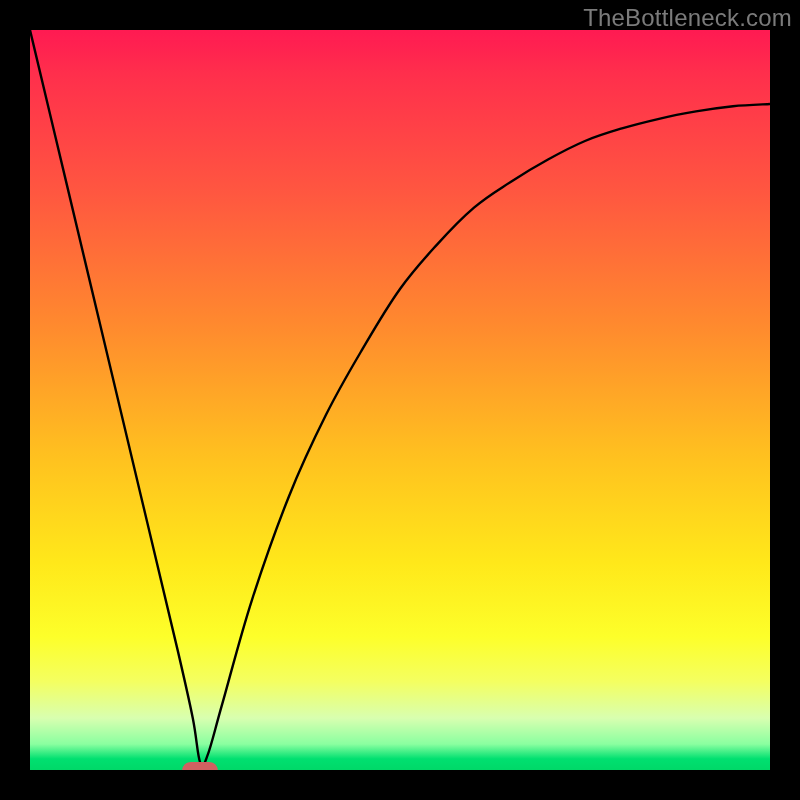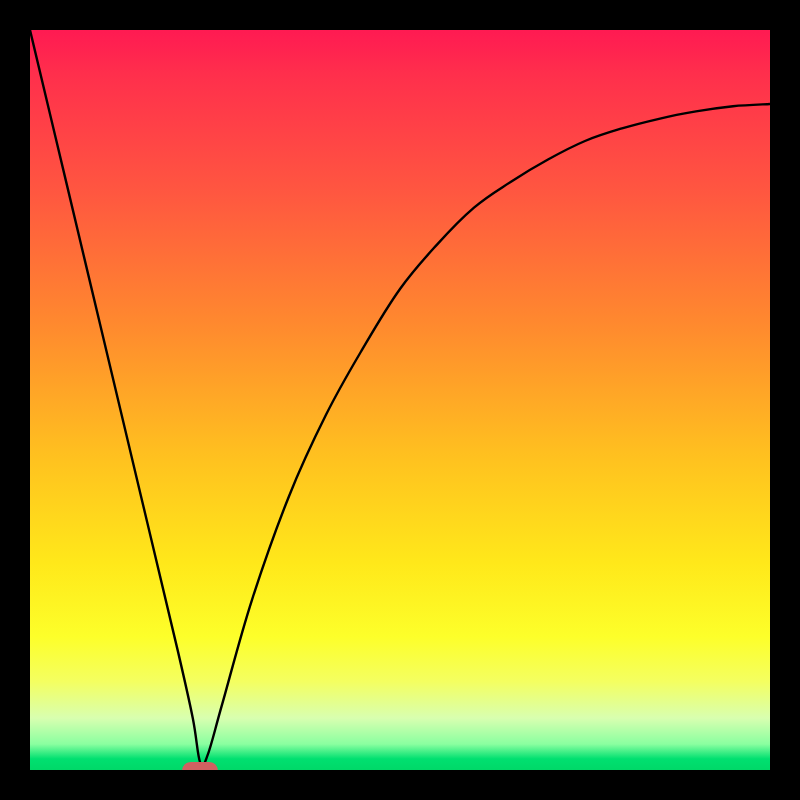--- a/index.html
+++ b/index.html
@@ -62,19 +62,20 @@
     left: 0;
     top: 0;
     width: 740px;
     height: 740px;
   }
 </style>
 </head>
 <body>
 
 <div class="canvas">
+  <div class="watermark">TheBottleneck.com</div>
   <div class="plot-area">
     <svg class="curve" viewBox="0 0 740 740" preserveAspectRatio="none">
       <path id="curve-path" fill="none" stroke="#000" stroke-width="2.4" stroke-linejoin="round" d="M 0.0 0.0 C 6.7 28.0, 23.7 99.5, 37.0 155.4 C 50.3 211.3, 60.7 254.9, 74.0 310.8 C 87.3 366.7, 97.7 410.3, 111.0 466.2 C 124.3 522.1, 138.7 581.6, 148.0 621.6 C 157.3 661.6, 158.8 668.2, 162.8 688.2 C 166.8 708.2, 167.5 725.9, 170.2 732.6 C 172.9 739.3, 173.6 735.9, 177.6 725.2 C 181.6 714.5, 184.4 701.4, 192.4 673.4 C 200.4 645.4, 210.0 607.1, 222.0 569.8 C 234.0 532.5, 245.7 499.5, 259.0 466.2 C 272.3 432.9, 282.7 411.4, 296.0 384.8 C 309.3 358.2, 319.7 340.8, 333.0 318.2 C 346.3 295.6, 356.7 277.6, 370.0 259.0 C 383.3 240.4, 393.7 229.3, 407.0 214.6 C 420.3 199.9, 430.7 188.9, 444.0 177.6 C 457.3 166.3, 467.7 160.4, 481.0 151.7 C 494.3 143.0, 504.7 136.8, 518.0 129.5 C 531.3 122.2, 541.7 116.6, 555.0 111.0 C 568.3 105.4, 578.7 102.4, 592.0 98.4 C 605.3 94.4, 615.7 91.9, 629.0 88.8 C 642.3 85.7, 652.7 83.7, 666.0 81.4 C 679.3 79.1, 689.7 77.6, 703.0 76.2 C 716.3 74.9, 733.3 74.4, 740.0 74.0"></path>
     </svg>
     <div id="marker" class="marker" style="left: 170.2px; top: 740px; background: rgb(207, 97, 97);"></div>
   </div>
 </div>
 
 </body></html>

